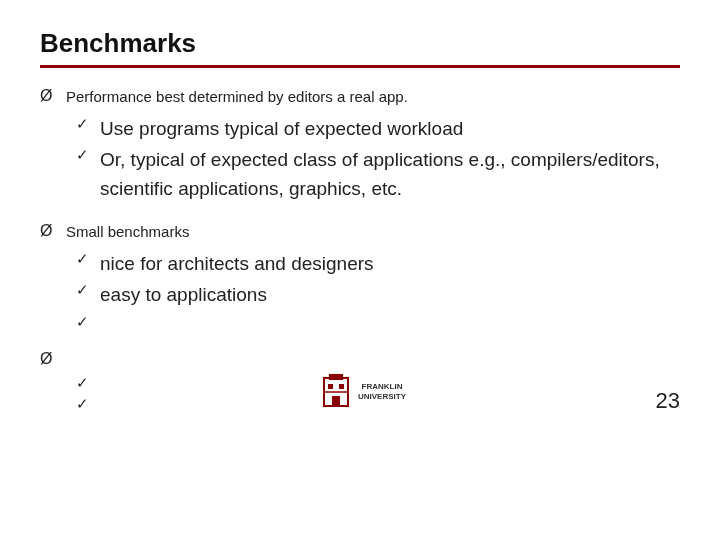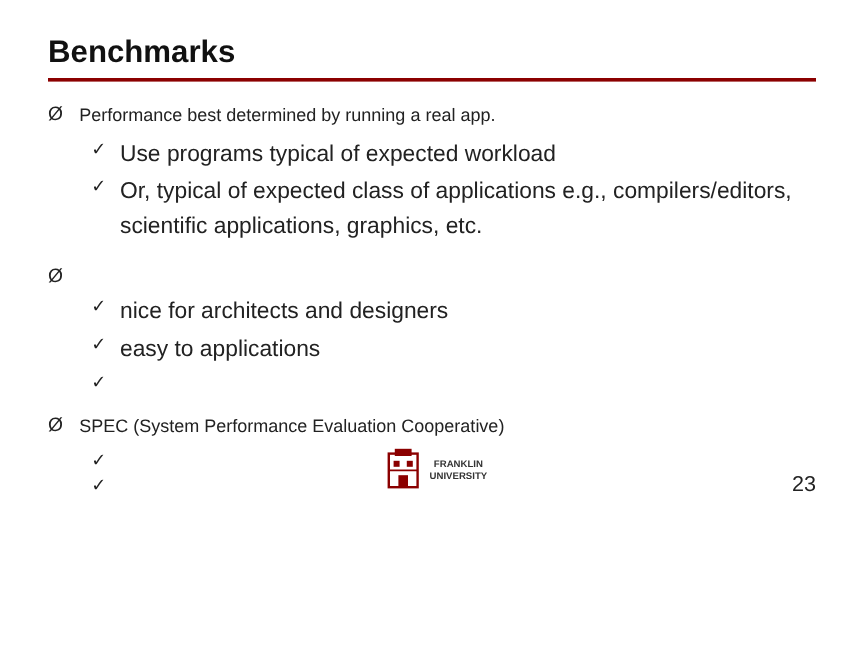--- a/index.html
+++ b/index.html
@@ -81,21 +81,21 @@
 
     .sub-bullet-text {
       font-size: 19px;
       line-height: 1.5;
     }
 
     .page-number {
       position: absolute;
       bottom: 20px;
       right: 40px;
-      font-size: 18px;
+      font-size: 22px;
       color: #222;
     }
 
     .logo {
       position: absolute;
       bottom: 20px;
       left: 50%;
       transform: translateX(-50%);
       display: flex;
       flex-direction: row;
@@ -114,57 +114,57 @@
 <body>
 
 <div class="slide">
 
   <div class="title">Benchmarks</div>
   <div class="title-underline"></div>
 
   <div class="section">
     <div class="bullet-main">
       <span class="bullet-main-arrow">Ø</span>
-      <span class="bullet-main-text">Performance best determined by running a real app.</span>
+      <span class="bullet-main-text">Performance best determined by editors a real app.</span>
     </div>
     <div class="sub-bullets">
       <div class="sub-bullet">
         <span class="checkmark">✓</span>
         <span class="sub-bullet-text">Use programs typical of expected workload</span>
       </div>
       <div class="sub-bullet">
         <span class="checkmark">✓</span>
         <span class="sub-bullet-text">Or, typical of expected class of applications e.g., compilers/editors, scientific applications, graphics, etc.</span>
       </div>
     </div>
   </div>
 
   <div class="section">
     <div class="bullet-main">
       <span class="bullet-main-arrow">Ø</span>
+      <span class="bullet-main-text">Small benchmarks</span>
     </div>
     <div class="sub-bullets">
       <div class="sub-bullet">
         <span class="checkmark">✓</span>
         <span class="sub-bullet-text">nice for architects and designers</span>
       </div>
       <div class="sub-bullet">
         <span class="checkmark">✓</span>
         <span class="sub-bullet-text">easy to applications</span>
       </div>
       <div class="sub-bullet">
         <span class="checkmark">✓</span>
       </div>
     </div>
   </div>
 
   <div class="section">
     <div class="bullet-main">
       <span class="bullet-main-arrow">Ø</span>
-      <span class="bullet-main-text">SPEC (System Performance Evaluation Cooperative)</span>
     </div>
     <div class="sub-bullets">
       <div class="sub-bullet">
         <span class="checkmark">✓</span>
       </div>
       <div class="sub-bullet">
         <span class="checkmark">✓</span>
       </div>
     </div>
   </div>

